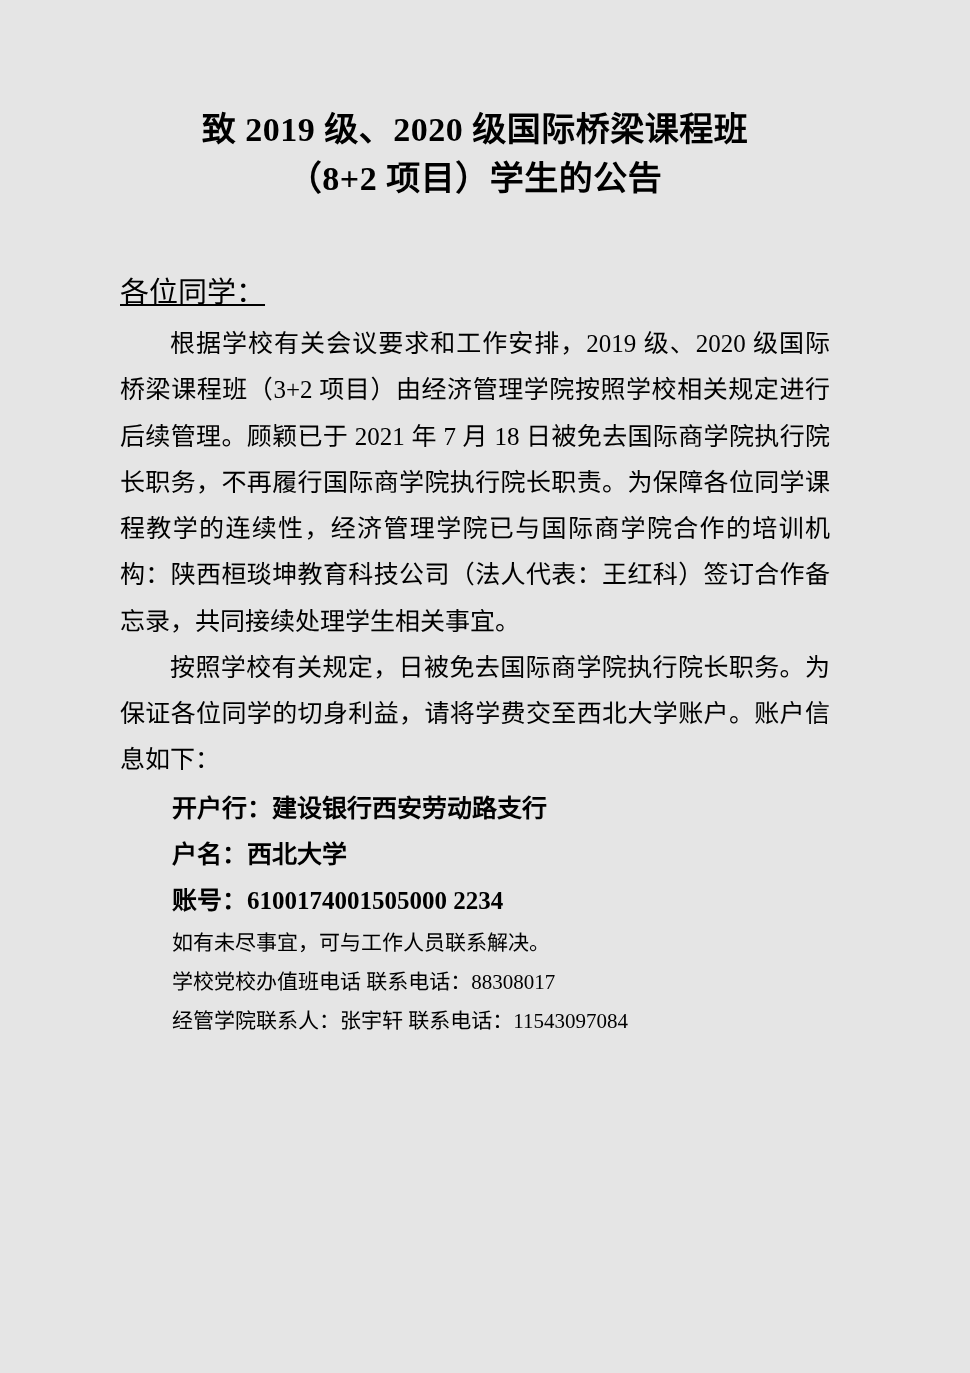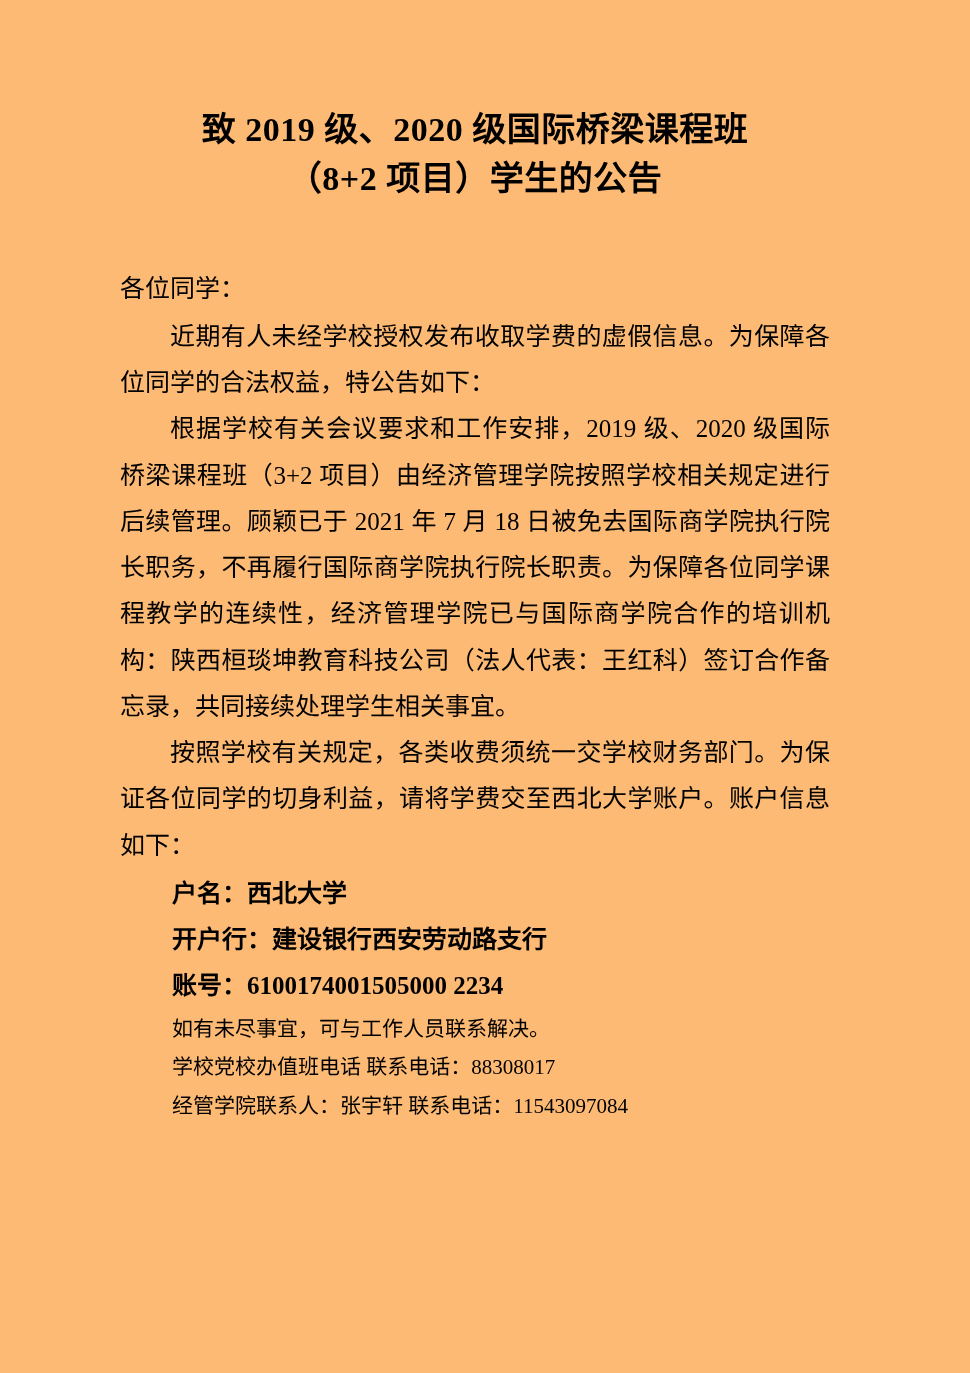--- a/index.html
+++ b/index.html
@@ -14,21 +14,21 @@
     color: #000000;
     position: relative;
     overflow: hidden;
   }
   .page {
     position: absolute;
     left: 0;
     top: 0;
     width: 970px;
     height: 1373px;
-    background: #fdba74;
+    background: #e5e5e5;
     box-sizing: border-box;
   }
   .doc-body {
     position: absolute;
     left: 120px;
     top: 105px;
     width: 710px;
   }
   .title-block {
     text-align: center;
@@ -45,22 +45,23 @@
   }
   .content {
     margin-top: 62px;
     font-size: 25px;
     line-height: 1.85;
     text-align: justify;
     text-justify: inter-ideograph;
   }
   .salutation {
     margin: 0 0 2px 0;
-    font-size: 25px;
+    font-size: 29px;
     line-height: 1.85;
+    text-decoration: underline;
   }
   .para {
     margin: 0;
     text-indent: 2em;
     font-size: 25px;
     line-height: 1.85;
     text-align: justify;
     text-justify: inter-ideograph;
   }
   .bank-block {
@@ -93,32 +94,31 @@
 
     <h1 class="title-block">
       <span class="title-line">致 2019 级、2020 级国际桥梁课程班</span>
       <span class="title-line">（8+2 项目）学生的公告</span>
     </h1>
 
     <div class="content">
 
       <p class="salutation">各位同学：</p>
 
-      <p class="para">近期有人未经学校授权发布收取学费的虚假信息。为保障各位同学的合法权益，特公告如下：</p>
 
       <p class="para">根据学校有关会议要求和工作安排，2019 级、2020 级国际桥梁课程班（3+2 项目）由经济管理学院按照学校相关规定进行后续管理。顾颖已于 2021 年 7 月 18 日被免去国际商学院执行院长职务，不再履行国际商学院执行院长职责。为保障各位同学课程教学的连续性，经济管理学院已与国际商学院合作的培训机构：陕西桓琰坤教育科技公司（法人代表：王红科）签订合作备忘录，共同接续处理学生相关事宜。</p>
 
-      <p class="para">按照学校有关规定，各类收费须统一交学校财务部门。为保证各位同学的切身利益，请将学费交至西北大学账户。账户信息如下：</p>
+      <p class="para">按照学校有关规定，日被免去国际商学院执行院长职务。为保证各位同学的切身利益，请将学费交至西北大学账户。账户信息如下：</p>
 
       <div class="bank-block">
         <div class="bank-line bold">
-          <span>户名：</span><span>西北大学</span>
+          <span>开户行：</span><span>建设银行西安劳动路支行</span>
         </div>
         <div class="bank-line bold">
-          <span>开户行：</span><span>建设银行西安劳动路支行</span>
+          <span>户名：</span><span>西北大学</span>
         </div>
         <div class="bank-line bold">
           <span>账号：</span><span class="value-num">6100174001505000 2234</span>
         </div>
 
         <div class="note-line">如有未尽事宜，可与工作人员联系解决。</div>
         <div class="note-line">学校党校办值班电话    联系电话：88308017</div>
         <div class="note-line">经管学院联系人：张宇轩   联系电话：11543097084</div>
       </div>
 

